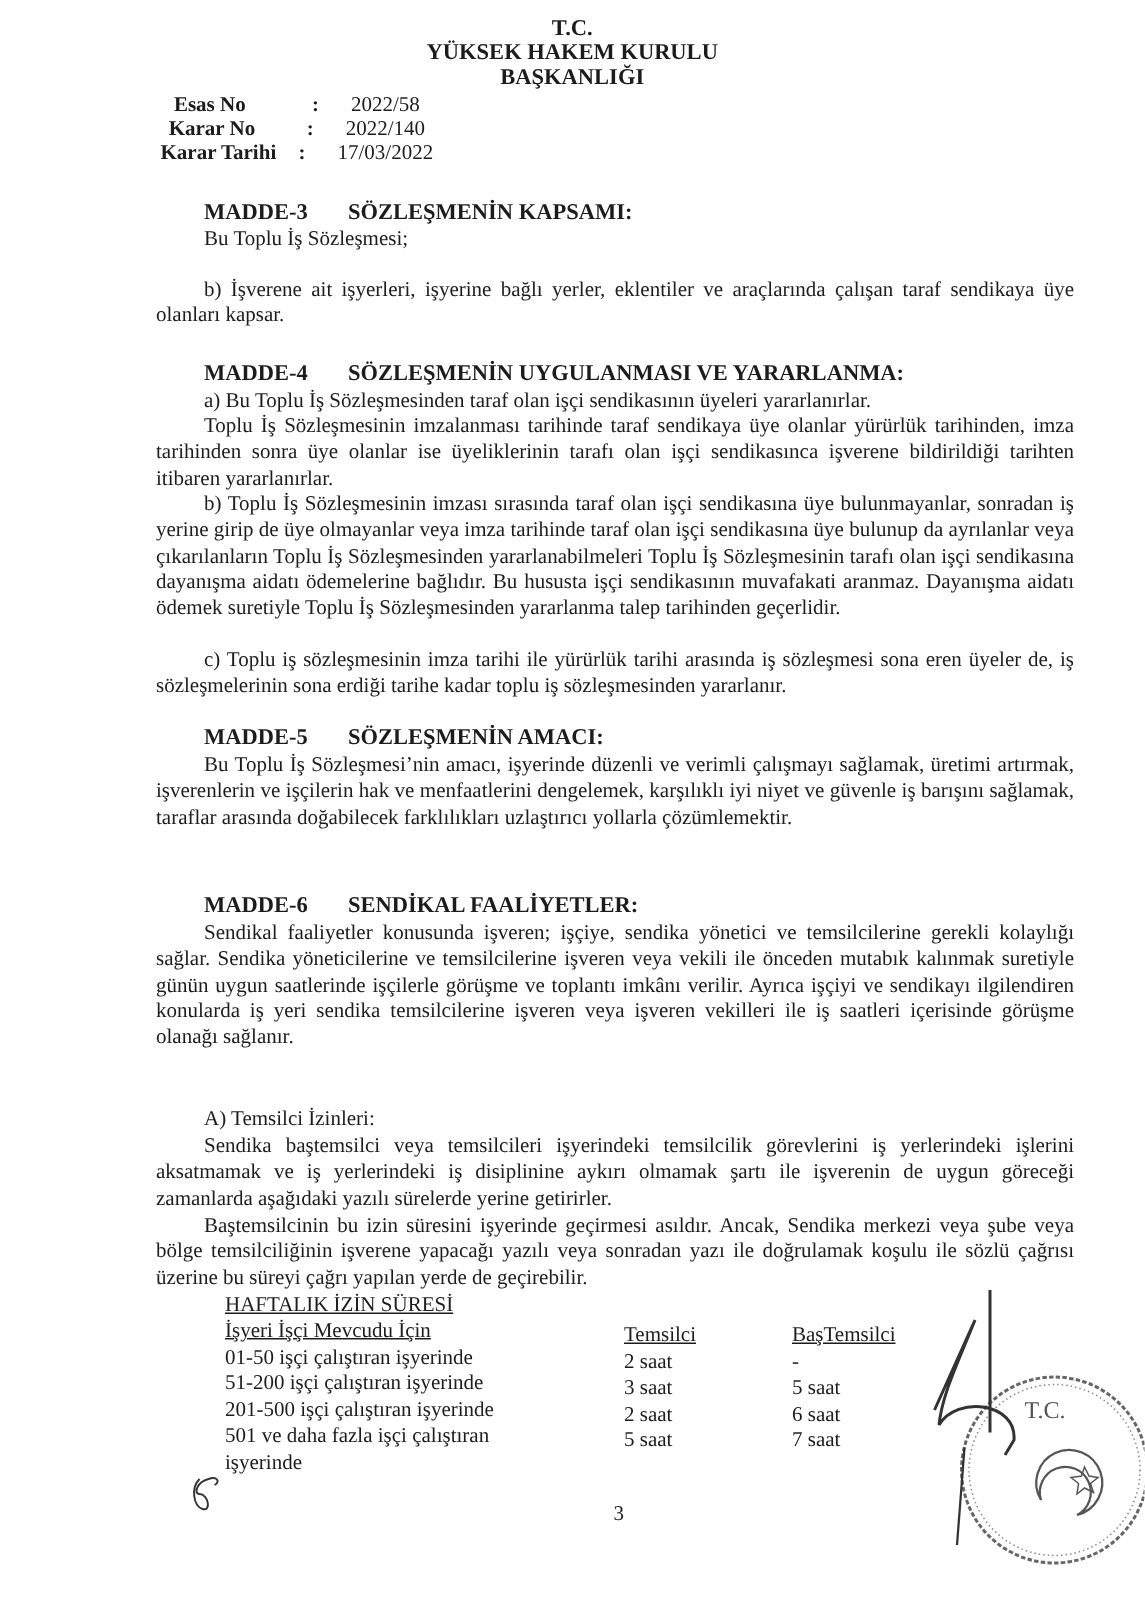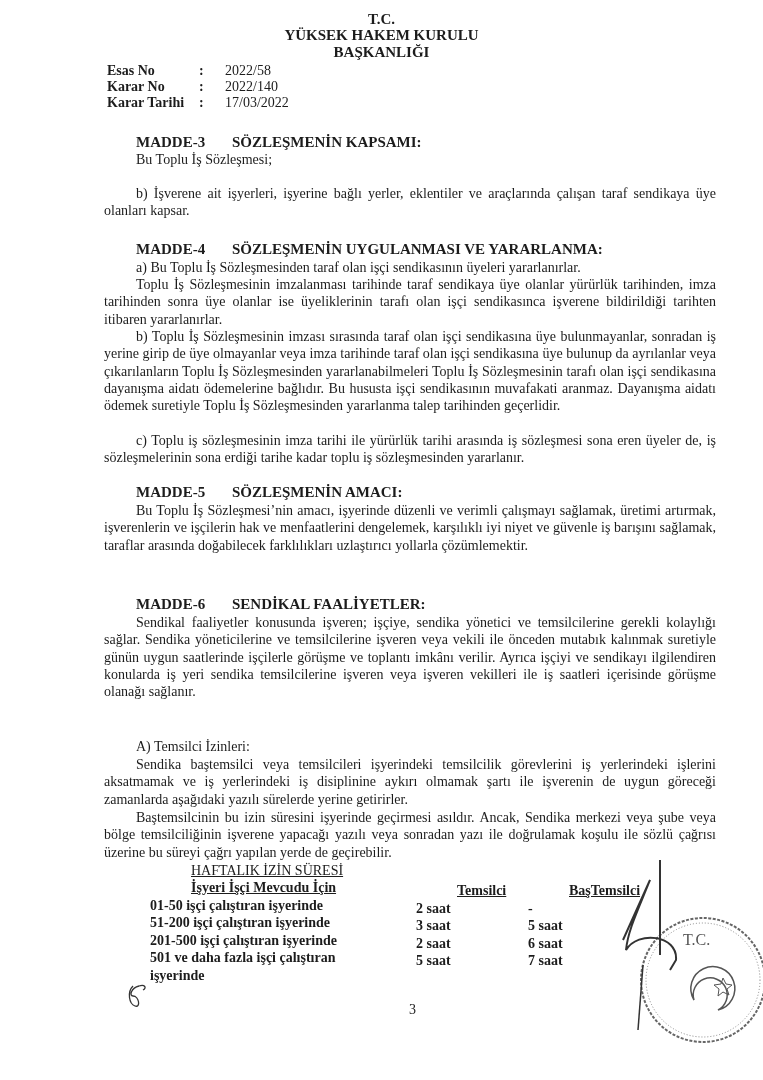--- a/index.html
+++ b/index.html
@@ -1,34 +1,34 @@
 <!DOCTYPE html>
 <html><head>
 <meta charset="utf-8">
 <style>
   html, body { margin: 0; padding: 0; background: #ffffff; }
   body { width: 763px; height: 1080px; position: relative; overflow: hidden;
          font-family: "Liberation Serif", "DejaVu Serif", serif; color: #1c1c1c; }
   .page { position: absolute; left: 0; top: 0; width: 763px; height: 1080px; }
   .hdr { position: absolute; left: 0; width: 763px; text-align: center; font-weight: bold; font-size: 15px; line-height: 16px; }
   .meta { position: absolute; left: 107px; top: 63px; font-size: 14px; line-height: 16px; }
-  .meta-row { display: flex; height: 16px; }
+  .meta-row { display: flex; height: 16px; justify-content: center; }
   .meta-label { width: 92px; font-weight: bold; }
   .meta-colon { width: 26px; font-weight: bold; }
   .meta-value { }
   .sec-title { position: absolute; left: 136px; font-weight: bold; font-size: 15px; line-height: 17px; white-space: nowrap; }
   .sec-title .num { display: inline-block; width: 96px; }
   .p { position: absolute; left: 104px; width: 612px; font-size: 14px; line-height: 17.3px; text-align: justify; }
   .p .ind { display: inline-block; width: 32px; }
   .line { position: absolute; font-size: 14px; line-height: 17px; white-space: nowrap; }
-  .u { text-decoration: underline; margin-left: 41px; }
+  .u { text-decoration: underline; }
   .tbl-col1 { position: absolute; left: 150px; font-size: 14px; line-height: 17.5px; }
   .tbl-col2 { position: absolute; left: 416px; font-size: 14px; line-height: 17.5px; }
   .tbl-col3 { position: absolute; left: 528px; font-size: 14px; line-height: 17.5px; }
-  .tbl-col1 div, .tbl-col2 div, .tbl-col3 div { height: 17.5px; white-space: nowrap; font-weight: bold; }
+  .tbl-col1 div, .tbl-col2 div, .tbl-col3 div { height: 17.5px; white-space: nowrap; }
   .pagenum { position: absolute; left: 409px; top: 1002px; font-size: 14px; }
   .stamp { position: absolute; left: 598px; top: 860px; width: 170px; height: 200px; }
   .initial { position: absolute; left: 125px; top: 982px; width: 30px; height: 30px; }
 </style>
 </head>
 <body>
 
 <div class="page">
 
   <div class="hdr" style="top:11px">T.C.</div>

